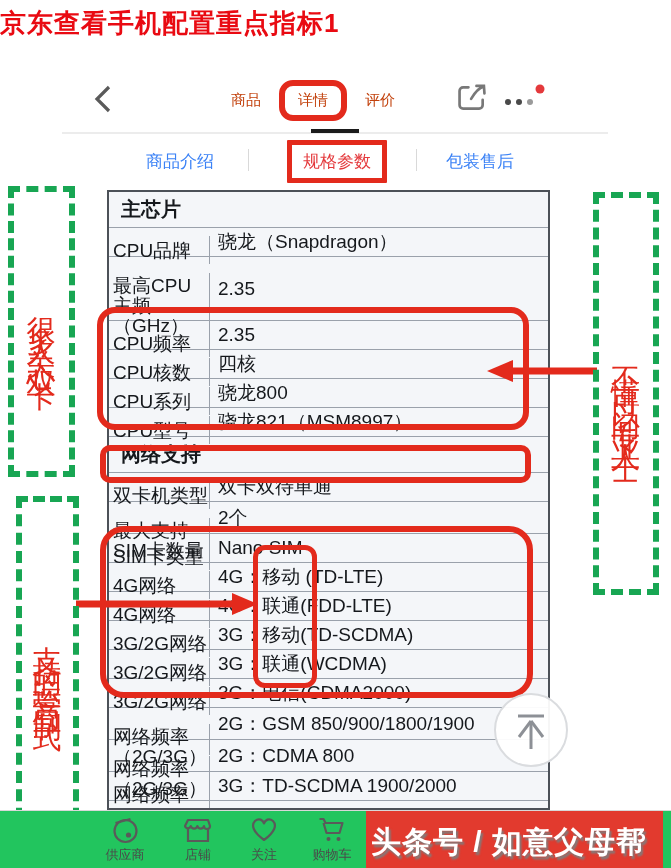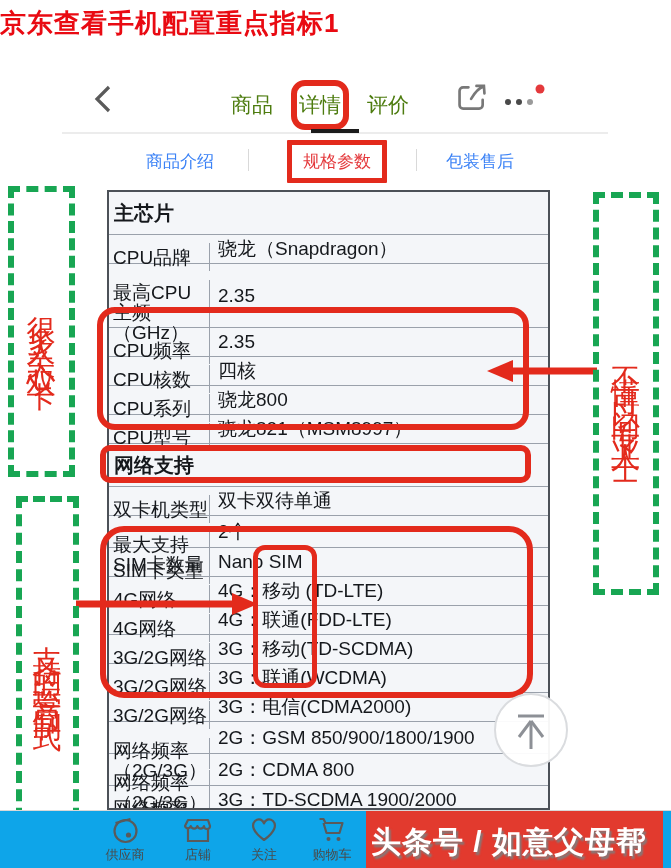--- a/index.html
+++ b/index.html
@@ -6,42 +6,42 @@
   .stage{position:relative;width:671px;height:868px;background:#fff;overflow:hidden;
          font-family:"Liberation Sans","DejaVu Sans",sans-serif;}
 
   
   .title{position:absolute;left:0;top:6px;width:100%;text-align:left;
          font-size:26px;font-weight:bold;letter-spacing:1px;color:var(--title-red);}
 
   
   .nav-back{position:absolute;left:92px;top:84px;}
   .nav-tabs{position:absolute;left:231px;top:80px;display:flex;align-items:center;gap:18px;}
-  .nav-tab{font-size:21px;color:#4d7c0f;}
-  .ring-detail{border:6px solid var(--annot-red);border-radius:14px;padding:5px 2px;}
+  .nav-tab{font-size:15px;color:#c2410c;}
+  .ring-detail{border:6px solid var(--annot-red);border-radius:14px;padding:5px 13px;}
   .nav-share{position:absolute;left:456px;top:82px;}
   .nav-more{position:absolute;left:500px;top:80px;}
   .nav-divider{position:absolute;left:62px;top:132px;width:546px;height:2px;background:#ececec;}
   .nav-indicator{position:absolute;left:311px;top:129px;width:48px;height:4px;background:#1b1b1b;}
 
   
   .subtab{position:absolute;top:150px;transform:translateX(-50%);font-size:17px;color:#3b82f6;}
   .subtab-ring{position:absolute;top:140px;transform:translateX(-50%);
                border:5px solid var(--annot-red);border-radius:1px;padding:5px 11px;
                font-size:17px;color:var(--active-red);}
   .subtab-pipe{position:absolute;top:149px;width:1px;height:22px;background:#d9d9d9;}
 
   
   .spec-table{position:absolute;left:107px;top:190px;width:443px;height:620px;
               box-sizing:border-box;border:2px solid #4c5158;background:#f4f6f9;
               overflow:hidden;font-size:19px;color:#15181c;}
   .trow{display:flex;border-bottom:1px solid #9aa1ab;box-sizing:border-box;align-items:center;}
   .trow.multi{align-items:flex-start;}
-  .tsec{height:43px;display:flex;align-items:center;font-weight:bold;font-size:20px;
-        padding-left:5px;border-bottom:1px solid #9aa1ab;box-sizing:border-box;}
+  .tsec{height:36px;display:flex;align-items:center;font-weight:bold;font-size:20px;
+        padding-left:12px;border-bottom:1px solid #9aa1ab;box-sizing:border-box;}
   .h1{height:29px}.h2{height:32px}.h3{height:64px}
   .tlabel{width:101px;flex:0 0 101px;border-right:1px solid #9aa1ab;box-sizing:border-box;
           padding:2px 0 0 4px;line-height:20px;white-space:pre-line;height:100%;
           display:flex;flex-direction:column;justify-content:center;margin-top:16px;}
   .trow.multi .tlabel{justify-content:flex-start;padding-top:3px;}
   .tvalue{flex:1;display:flex;align-items:center;padding-left:8px;height:100%;white-space:nowrap;}
 
   
   .rbox{position:absolute;border:6px solid var(--annot-red);box-sizing:border-box;}
   .rbox-cpu{left:97px;top:307px;width:432px;height:123px;border-radius:18px;}
@@ -58,21 +58,21 @@
   .gbox-r{left:593px;top:192px;width:66px;height:403px;}
   .vtext{writing-mode:vertical-rl;text-orientation:upright;letter-spacing:11px;
          font-size:29px;color:var(--annot-red);font-family:"Liberation Serif","DejaVu Serif",serif;}
 
   
   .top-btn{position:absolute;left:494px;top:693px;width:74px;height:74px;border-radius:50%;
            background:rgba(255,255,255,.95);border:2px solid #dadcdf;box-sizing:border-box;
            display:flex;align-items:center;justify-content:center;}
 
   
-  .bottom-bar{position:absolute;left:0;top:810px;width:671px;height:58px;background:#0ea5e9;
+  .bottom-bar{position:absolute;left:0;top:810px;width:671px;height:58px;background:#22c55e;
               border-top:1px solid #d8d8d8;box-sizing:border-box;}
   .bb-item{position:absolute;top:5px;transform:translateX(-50%);display:flex;
            flex-direction:column;align-items:center;gap:2px;}
   .bb-label{font-size:13px;color:#4a4a4a;}
 
   
   .banner{position:absolute;left:366px;top:811px;width:297px;height:57px;background:var(--banner-red);}
   .watermark{position:absolute;left:371px;top:822px;font-size:30px;font-weight:bold;color:#fff;
              letter-spacing:1px;white-space:nowrap;
              text-shadow:2px 3px 2px rgba(125,125,125,.95);}

